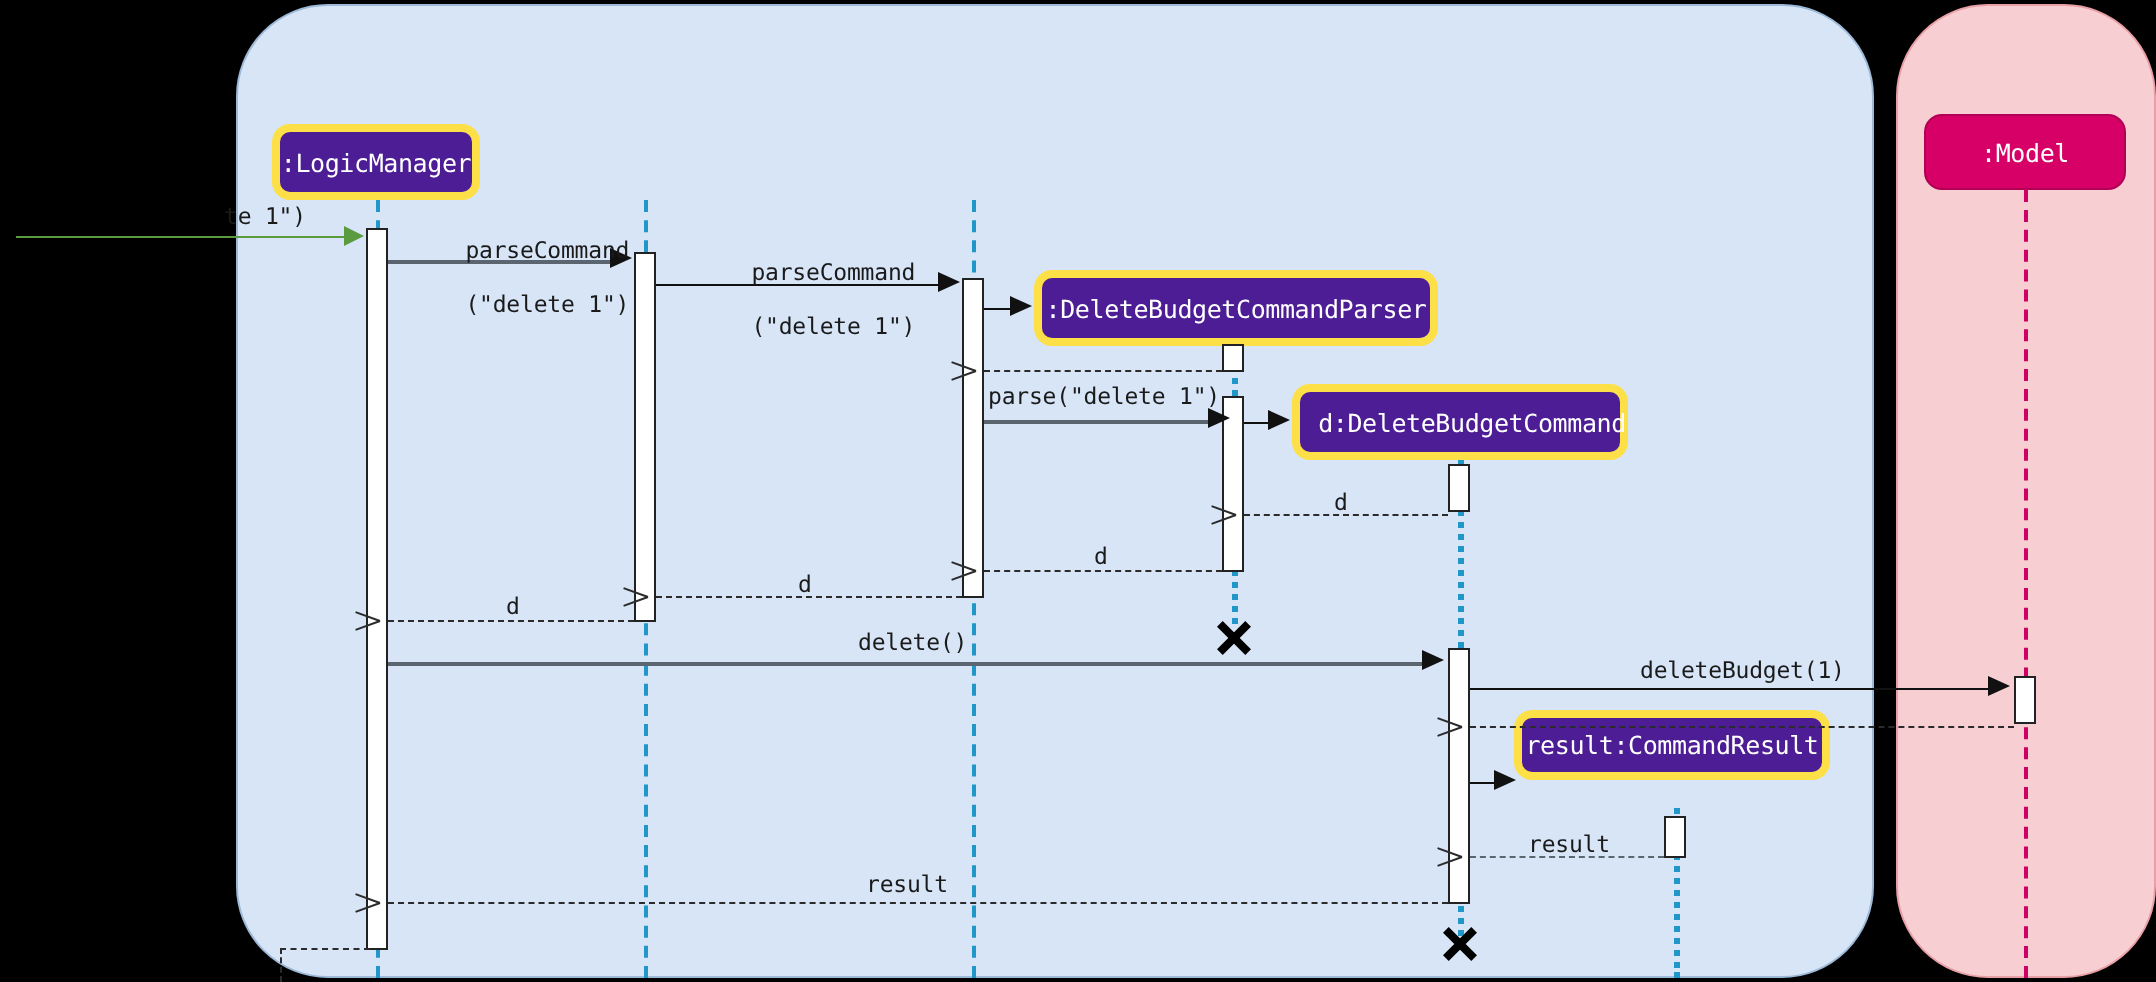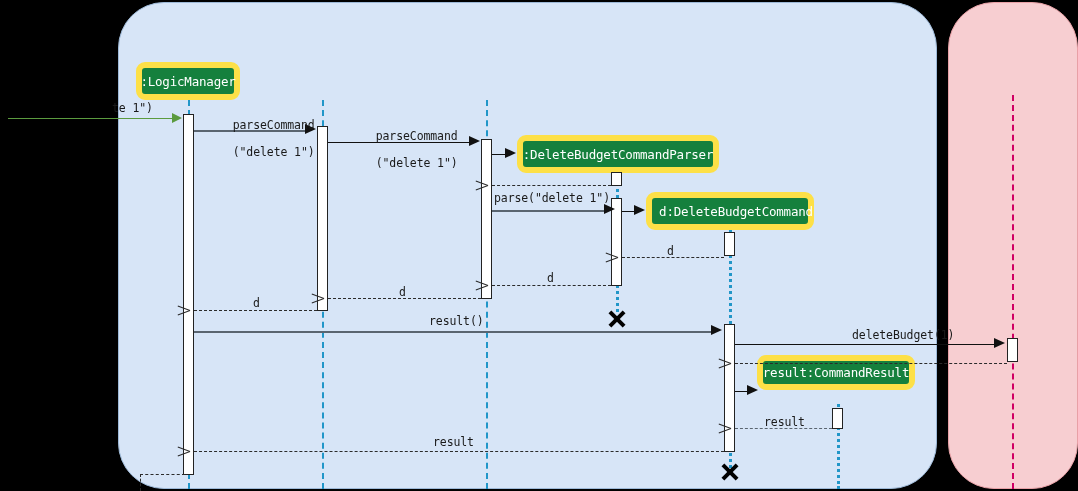--- a/index.html
+++ b/index.html
@@ -44,22 +44,22 @@
     display: flex;
     align-items: center;
     justify-content: center;
     border-radius: 9px;
     color: #ffffff;
     font-size: 12.5px;
     letter-spacing: -0.2px;
     white-space: nowrap;
   }
   .participant.blue {
-    background: #15803d;
-    border: 6px solid #fde047;
+    background: #4c1d95;
+    border: 4px solid #fde047;
   }
   .participant.pink {
     background: #d60067;
     border: 1px solid #b10055;
   }
 
   .activation {
     position: absolute;
     box-sizing: border-box;
     background: #ffffff;
@@ -165,20 +165,23 @@
     <span>:LogicManager</span>
   </div>
   <div class="participant blue" style="left:517px; top:135px; width:202px; height:38px;">
     <span>:DeleteBudgetCommandParser</span>
   </div>
   <div class="participant blue" style="left:646px; top:192px; width:168px; height:38px;padding-left:12px;">
     <span>d:DeleteBudgetCommand</span>
   </div>
   <div class="participant blue" style="left:757px; top:355px; width:158px; height:35px;align-items:center;">
     <span>result:CommandResult</span>
+  </div>
+  <div class="participant pink" style="left:962px; top:57px; width:101px; height:38px;">
+    <span>:Model</span>
   </div>
 
   <div class="activation" style="left:183px; top:114px; width:11px; height:361px;"></div>
   <div class="activation" style="left:317px; top:126px; width:11px; height:185px;"></div>
   <div class="activation" style="left:481px; top:139px; width:11px; height:160px;"></div>
   <div class="activation" style="left:611px; top:172px; width:11px; height:14px;"></div>
   <div class="activation" style="left:611px; top:198px; width:11px; height:88px;"></div>
   <div class="activation" style="left:724px; top:232px; width:11px; height:24px;"></div>
   <div class="activation" style="left:724px; top:324px; width:11px; height:128px;"></div>
   <div class="activation" style="left:832px; top:408px; width:11px; height:21px;"></div>
@@ -226,25 +229,25 @@
   <div class="msg-line dashed" style="left:328px; top:298px; width:153px;"></div>
   <div class="arrowhead left-open" style="left:324px; top:292px;"></div>
   <div class="msg-label" style="left:399px; top:286px;">d</div>
 
   <div class="msg-line dashed" style="left:194px; top:310px; width:123px;"></div>
   <div class="arrowhead left-open" style="left:190px; top:304px;"></div>
   <div class="msg-label" style="left:253px; top:297px;">d</div>
 
   <div class="msg-line gray" style="left:194px; top:331px; width:518px;"></div>
   <div class="arrowhead right-solid" style="left:711px; top:325px;"></div>
-  <div class="msg-label" style="left:429px; top:315px;">result()</div>
+  <div class="msg-label" style="left:429px; top:315px;">delete()</div>
 
   <div class="msg-line" style="left:735px; top:344px; width:260px;"></div>
   <div class="arrowhead right-solid" style="left:994px; top:338px;"></div>
-  <div class="msg-label" style="left:852px; top:329px;">deleteBudget(1)</div>
+  <div class="msg-label" style="left:820px; top:329px;">deleteBudget(1)</div>
 
   <div class="msg-line dashed" style="left:735px; top:363px; width:272px;"></div>
   <div class="arrowhead left-open" style="left:731px; top:357px;"></div>
 
   <div class="msg-line" style="left:735px; top:391px; width:14px;"></div>
   <div class="arrowhead right-solid" style="left:747px; top:385px;"></div>
 
   <div class="msg-line dashed gray" style="left:735px; top:428px; width:97px;"></div>
   <div class="arrowhead left-open" style="left:731px; top:422px;"></div>
   <div class="msg-label" style="left:764px; top:416px;">result</div>

